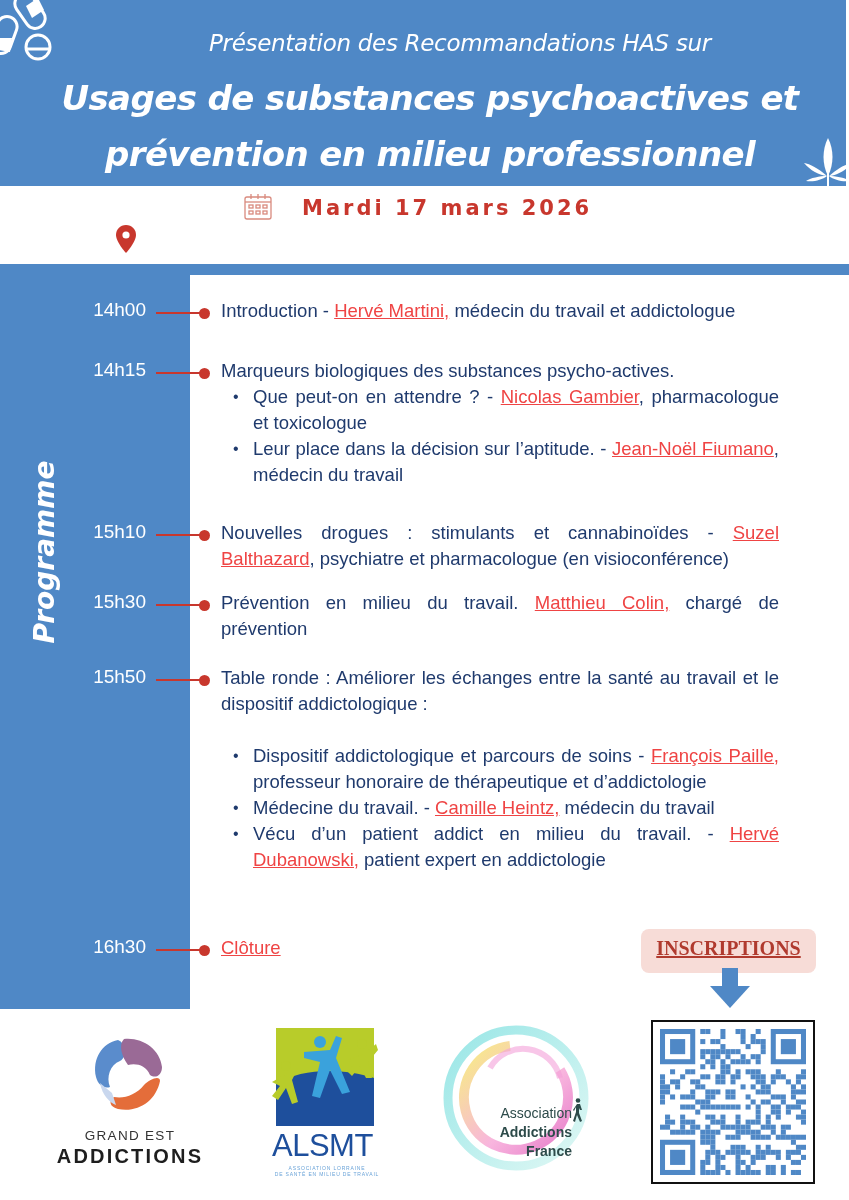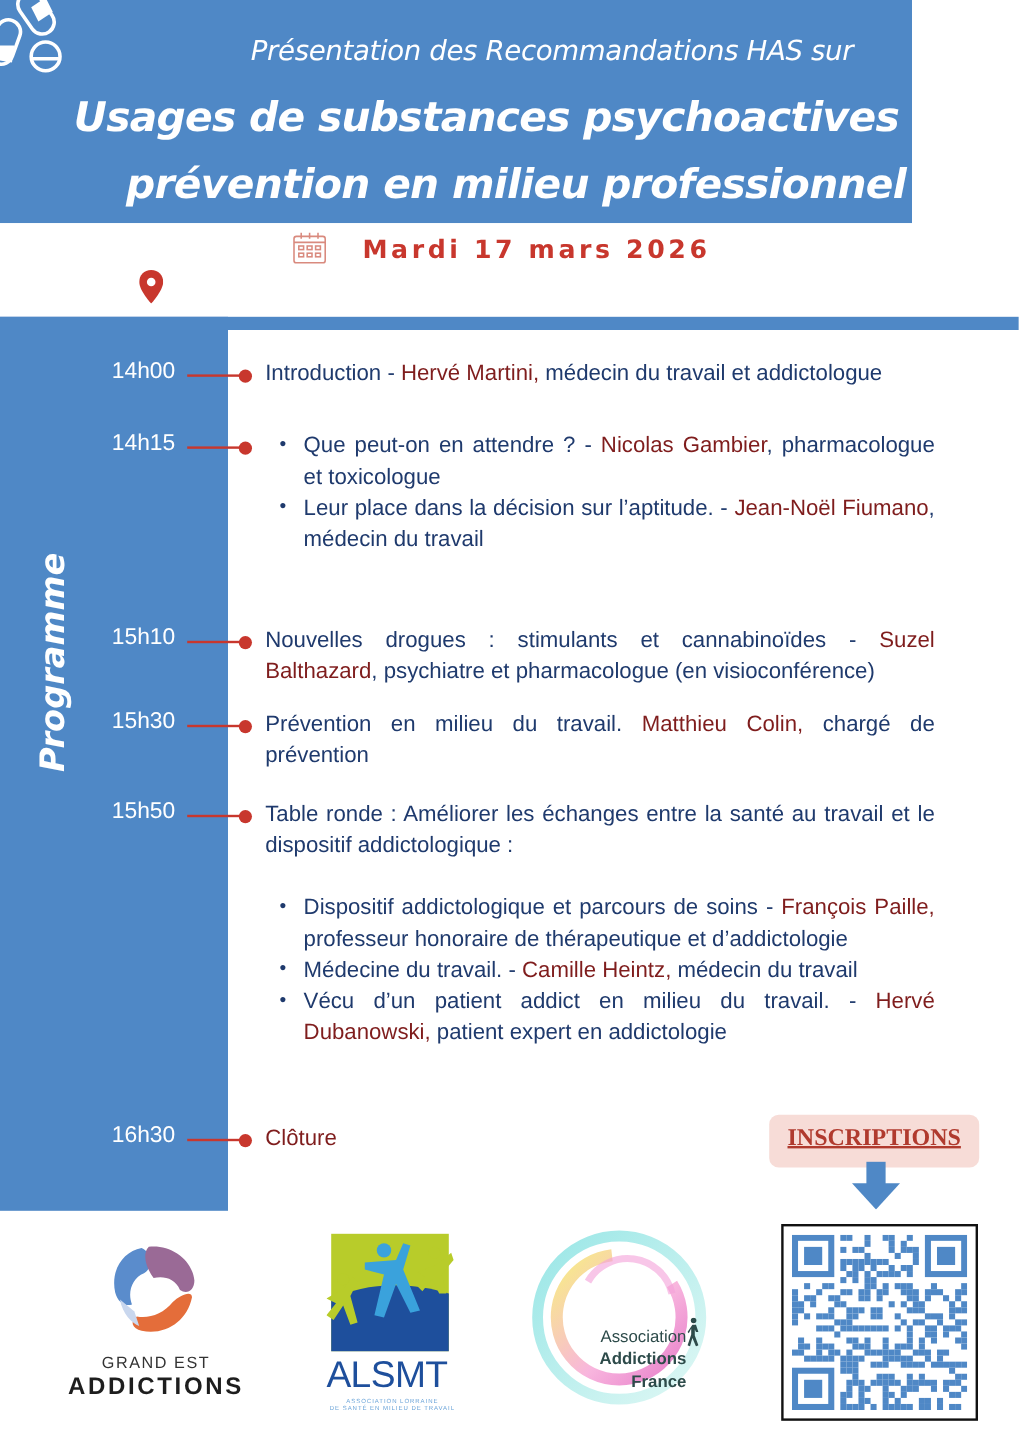--- a/index.html
+++ b/index.html
@@ -1,19 +1,19 @@
 <!DOCTYPE html>
 <html><head>
 <meta charset="utf-8">
 <style>
   * { box-sizing: border-box; margin: 0; padding: 0; }
   html, body { width: 849px; height: 1200px; overflow: hidden; background: #ffffff; }
   body { position: relative; font-family: "Liberation Sans", sans-serif; }
 
-  .header { position: absolute; left: 0; top: 0; width: 760px; height: 186px; background: #4f88c6; }
+  .header { position: absolute; left: 0; top: 0; width: 846px; height: 186px; background: #4f88c6; }
   .pills { position: absolute; left: 0; top: 0; width: 60px; height: 62px; }
   .leaf { position: absolute; left: 802px; top: 134px; width: 47px; height: 52px; }
   .subtitle { position: absolute; left: 0; width: 920px; top: 30px; text-align: center; color: #fff;
     font-family: "DejaVu Sans", sans-serif; font-style: italic; font-size: 23px; font-weight: normal; letter-spacing: -0.3px; }
   .title { position: absolute; left: 0; width: 860px; text-align: center; color: #fff;
     font-family: "DejaVu Sans", sans-serif; font-style: italic; font-weight: bold; font-size: 34px; letter-spacing: -0.6px; }
   .title.l1 { top: 78px; }
   .title.l2 { top: 134px; }
 
   .info { position: absolute; left: 0; top: 186px; width: 832px; height: 78px; background: #fff; }
@@ -26,21 +26,21 @@
   .band { position: absolute; left: 0; top: 264px; width: 849px; height: 11px; background: #4f88c6; }
   .sidebar { position: absolute; left: 0; top: 264px; width: 190px; height: 745px; background: #4f88c6; }
   .prog-label { position: absolute; left: 44px; top: 552px; transform: translate(-50%, -50%) rotate(-90deg);
     color: #fff; font-family: "DejaVu Sans", sans-serif; font-style: italic; font-weight: bold; font-size: 28px; white-space: nowrap; }
 
   .time { position: absolute; left: 60px; width: 86px; text-align: right; color: #fff; font-size: 19px; }
   .connector { position: absolute; left: 156px; height: 2px; width: 48px; background: #c8372d; }
   .dot { position: absolute; left: 199px; width: 11px; height: 11px; border-radius: 50%; background: #c8372d; }
 
   .item { position: absolute; left: 221px; width: 558px; color: #1f3a6d; font-size: 18.5px; line-height: 26px; text-align: justify; }
-  .red { color: #7f1d1d; }
+  .red { color: #ef4444; text-decoration: underline; }
   .bullets { list-style: none; margin-left: 10px; }
   .bullets li { position: relative; padding-left: 22px; text-align: justify; }
   .bullets li::before { content: "•"; position: absolute; left: 2px; top: 0; color: #1f3a6d; font-size: 16px; }
 
   .inscr { position: absolute; left: 641px; top: 929px; width: 175px; height: 44px; background: #f7dcd7; border-radius: 8px;
     text-align: center; line-height: 38px; font-family: "Liberation Serif", serif; font-weight: bold; font-size: 20px; color: #b03a2e; text-decoration: underline; }
   .arrow { position: absolute; left: 708px; top: 968px; width: 44px; height: 40px; }
 
   .logo { position: absolute; }
   .gea-circle { left: 88px; top: 1035px; width: 80px; height: 80px; }
@@ -123,20 +123,21 @@
     <div class="time" style="top: 299px;">14h00</div>
     <div class="connector" style="top: 312px;"></div>
     <div class="dot" style="top: 307.5px;"></div>
     <div class="item" style="top: 298px;">
       <div><span>Introduction - </span><span class="red">Hervé Martini,</span><span> médecin du travail et addictologue</span></div>
     </div>
     <div class="time" style="top: 359px;">14h15</div>
     <div class="connector" style="top: 372px;"></div>
     <div class="dot" style="top: 367.5px;"></div>
     <div class="item" style="top: 358px;">
+      <div><span>Marqueurs biologiques des substances psycho-actives.</span></div>
       <ul class="bullets">
         <li><span>Que peut-on en attendre ? - </span><span class="red">Nicolas Gambier</span><span>, pharmacologue et toxicologue</span></li>
         <li><span>Leur place dans la décision sur l’aptitude. - </span><span class="red">Jean-Noël Fiumano</span><span>, médecin du travail</span></li>
       </ul>
     </div>
     <div class="time" style="top: 521px;">15h10</div>
     <div class="connector" style="top: 534px;"></div>
     <div class="dot" style="top: 529.5px;"></div>
     <div class="item" style="top: 520px;">
       <div><span>Nouvelles drogues : stimulants et cannabinoïdes - </span><span class="red">Suzel Balthazard</span><span>, psychiatre et pharmacologue (en visioconférence)</span></div>

